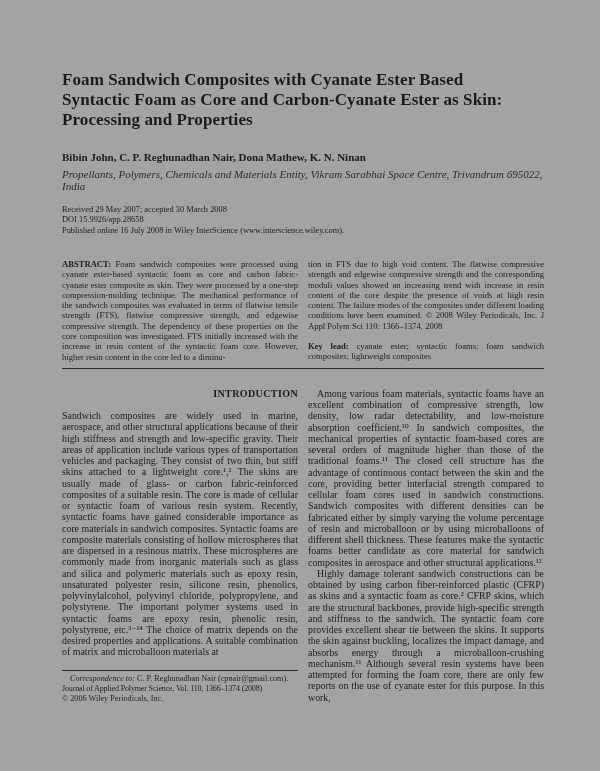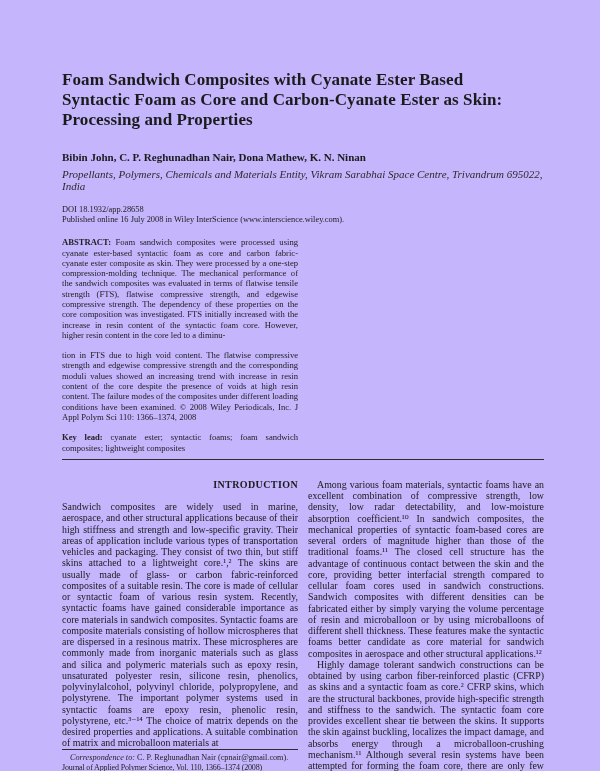--- a/index.html
+++ b/index.html
@@ -4,21 +4,21 @@
 <style>
   html, body {
     margin: 0;
     padding: 0;
     background: #ffffff;
   }
   .page {
     position: relative;
     width: 600px;
     height: 771px;
-    background: #c4b5fd;
+    background: #a3a3a3;
     box-sizing: border-box;
     padding: 70px 56px 0 62px;
     font-family: "Liberation Serif", "DejaVu Serif", serif;
     color: #1e1e1e;
     overflow: hidden;
     -webkit-font-smoothing: antialiased;
   }
   .title {
     margin: 0;
     max-width: 472px;
@@ -44,26 +44,25 @@
     margin-top: 13px;
     font-size: 8.4px;
     line-height: 10.8px;
     color: #222;
   }
   .cols {
     display: flex;
     gap: 10px;
   }
   .abstract {
-    margin-top: 11px;
+    margin-top: 22px;
     font-size: 8.6px;
     line-height: 10.3px;
     text-align: justify;
     color: #222;
-    flex-direction: column;
   }
   .abstract .col { width: 236px; }
   .abstract p { margin: 0; }
   .abstract .kw { margin-top: 10px; }
   .b { font-weight: bold; }
   .i { font-style: italic; }
   .rule {
     border: none;
     border-top: 1.2px solid #2c2c2c;
     width: 482px;
@@ -81,20 +80,21 @@
   .article .ind { text-indent: 9px; }
   .intro-heading {
     margin: 0 0 11px 0;
     font-size: 10px;
     font-weight: bold;
     text-align: right;
     letter-spacing: 0.4px;
     color: #1b1b1b;
   }
   .footnote {
+    margin-top: 12px;
     font-size: 8.2px;
     line-height: 10.3px;
     text-align: justify;
     color: #242424;
   }
   .fn-rule {
     border-top: 1px solid #2c2c2c;
     width: 236px;
     margin-bottom: 3px;
   }
@@ -112,21 +112,22 @@
 
 <div class="page">
 
   <h1 class="title">Foam Sandwich Composites with Cyanate Ester Based Syntactic Foam as Core and Carbon-Cyanate Ester as Skin: Processing and Properties</h1>
 
   <div class="authors">Bibin John, C. P. Reghunadhan Nair, Dona Mathew, K. N. Ninan</div>
 
   <div class="affiliation">Propellants, Polymers, Chemicals and Materials Entity, Vikram Sarabhai Space Centre, Trivandrum 695022, India</div>
 
   <div class="meta">
-    <div>DOI 18.1932/app.28658</div>
+    <div>Received 29 May 2007; accepted 30 March 2008</div>
+    <div>DOI 15.9926/app.28658</div>
     <div>Published online 16 July 2008 in Wiley InterScience (www.interscience.wiley.com).</div>
   </div>
 
   <div class="abstract cols">
     <div class="col">
       <p><span class="b">ABSTRACT:</span> <span>Foam sandwich composites were processed using cyanate ester-based syntactic foam as core and carbon fabric-cyanate ester composite as skin. They were processed by a one-step compression-molding technique. The mechanical performance of the sandwich composites was evaluated in terms of flatwise tensile strength (FTS), flatwise compressive strength, and edgewise compressive strength. The dependency of these properties on the core composition was investigated. FTS initially increased with the increase in resin content of the syntactic foam core. However, higher resin content in the core led to a diminu-</span></p>
     </div>
     <div class="col">
       <p>tion in FTS due to high void content. The flatwise compressive strength and edgewise compressive strength and the corresponding moduli values showed an increasing trend with increase in resin content of the core despite the presence of voids at high resin content. The failure modes of the composites under different loading conditions have been examined. © 2008 Wiley Periodicals, Inc. J Appl Polym Sci 110: 1366–1374, 2008</p>
       <p class="kw"><span class="b">Key lead:</span> <span>cyanate ester; syntactic foams; foam sandwich composites; lightweight composites</span></p>

